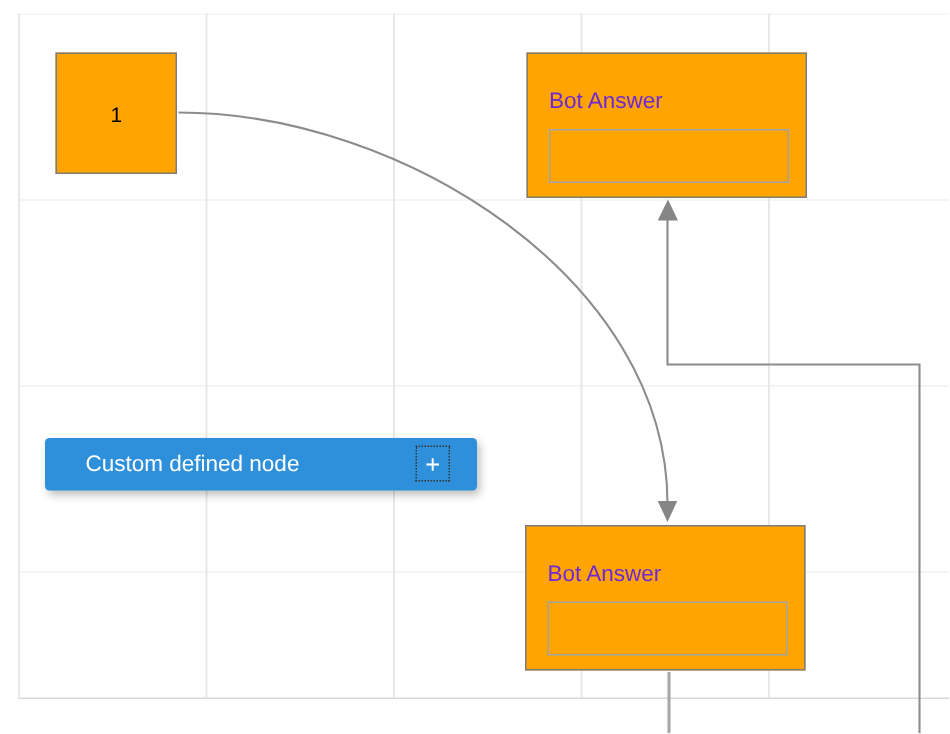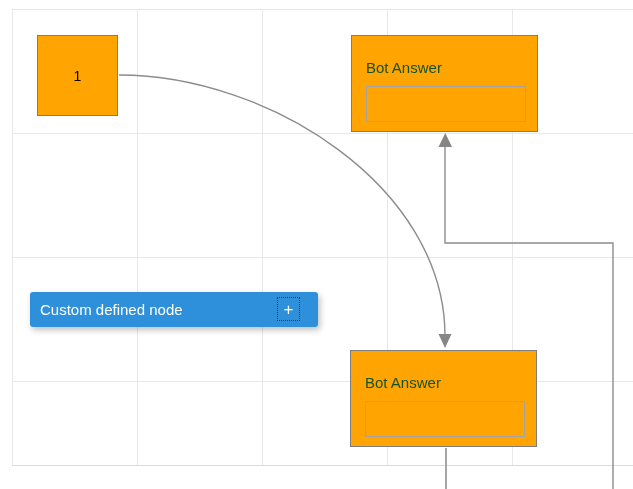--- a/index.html
+++ b/index.html
@@ -25,34 +25,34 @@
   .node-start{
     left:37px;top:35px;width:81px;height:81px;
     display:flex;align-items:center;justify-content:center;
     font-size:14px;color:#000000;
   }
   .bot-node{width:187px;height:97px;}
   .bot-top{left:351px;top:35px;}
   .bot-bottom{left:350px;top:350px;}
   .bot-title{
     position:absolute;left:14px;top:23px;
-    font-size:15px;color:#14532d;white-space:nowrap;
+    font-size:15px;color:#6d28d9;white-space:nowrap;
   }
   .bot-input{
     position:absolute;left:14px;top:50px;width:158px;height:34px;
     border:1px solid #a3a3a3;background:transparent;
   }
   .custom-node{
     left:30px;top:292px;width:288px;height:35px;
     background:#2E90DA;border-radius:3px;
     box-shadow:2px 3px 6px rgba(0,0,0,0.25);
     display:flex;align-items:center;
     color:#ffffff;font-size:15px;
   }
-  .custom-label{padding-left:10px;white-space:nowrap;}
+  .custom-label{padding-left:27px;white-space:nowrap;}
   .plus-box{
     position:absolute;right:18px;top:5px;width:21px;height:22px;
     border:1px dotted #333333;
     display:flex;align-items:center;justify-content:center;
     color:#ffffff;font-size:17px;line-height:1;cursor:pointer;
   }
 </style>
 </head>
 <body>
 

